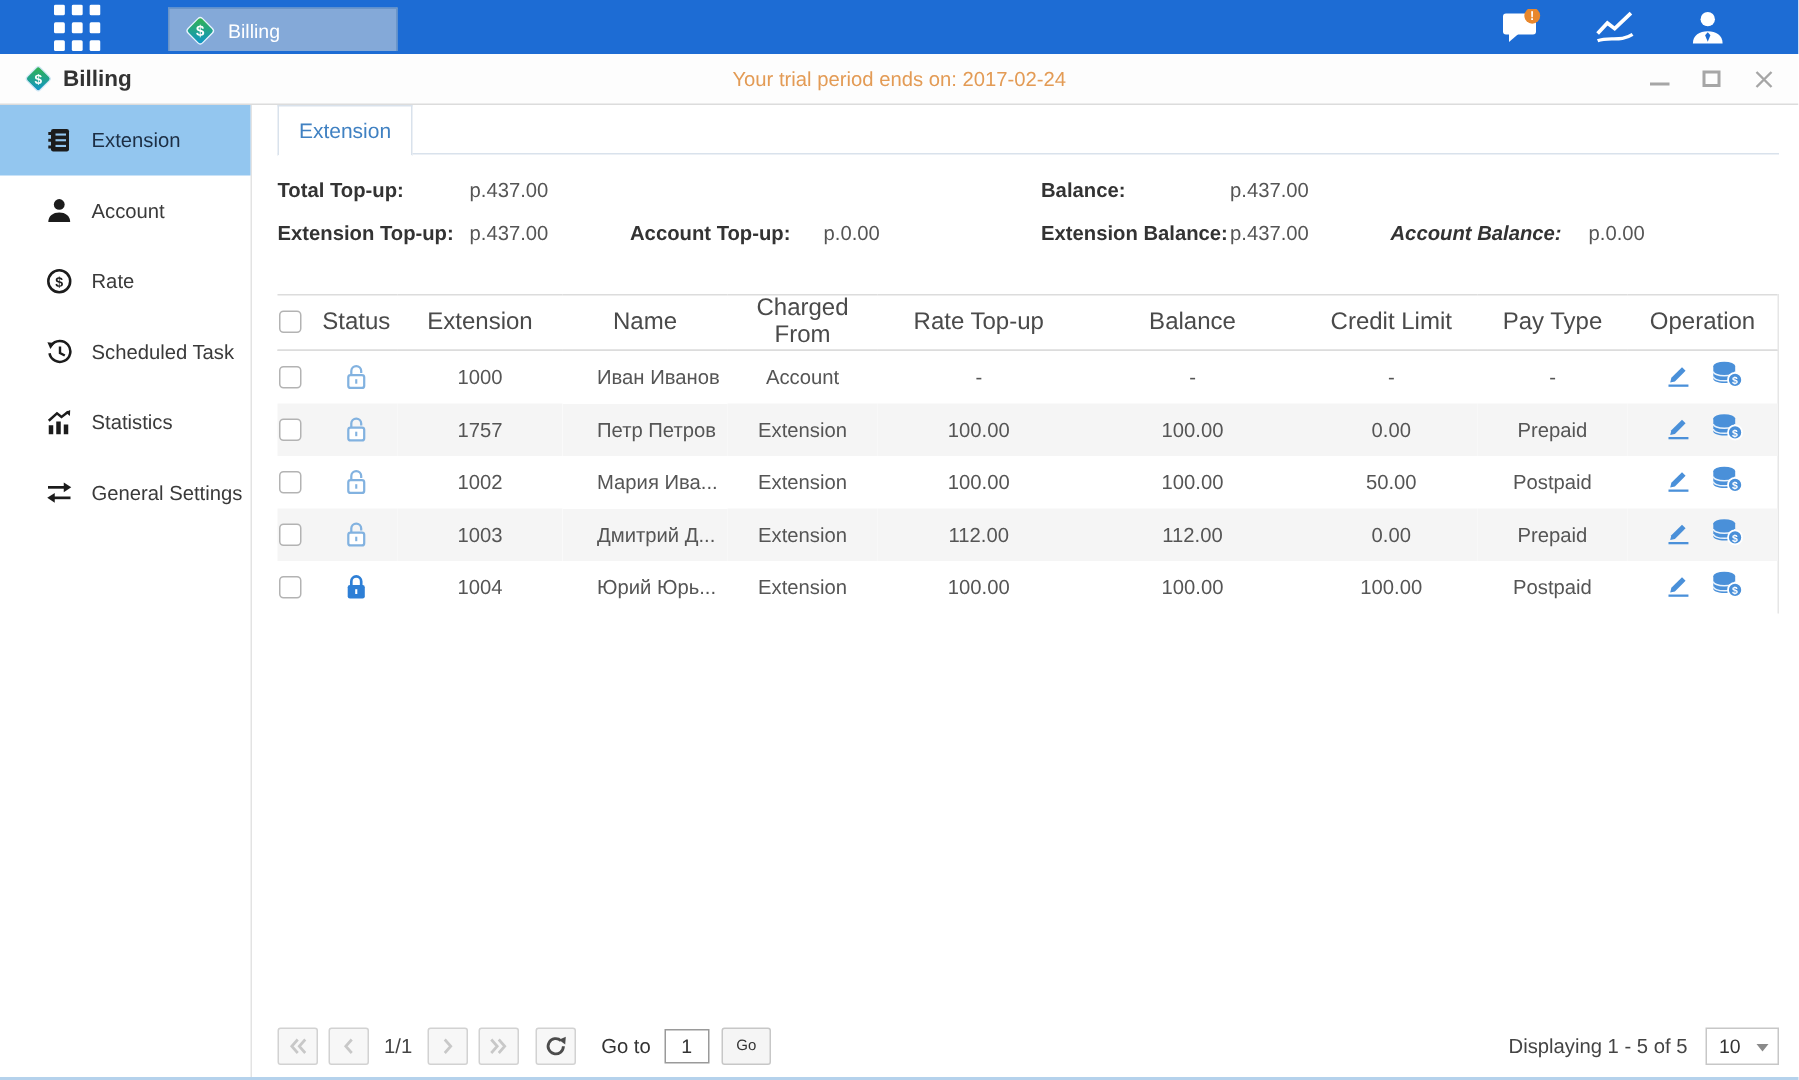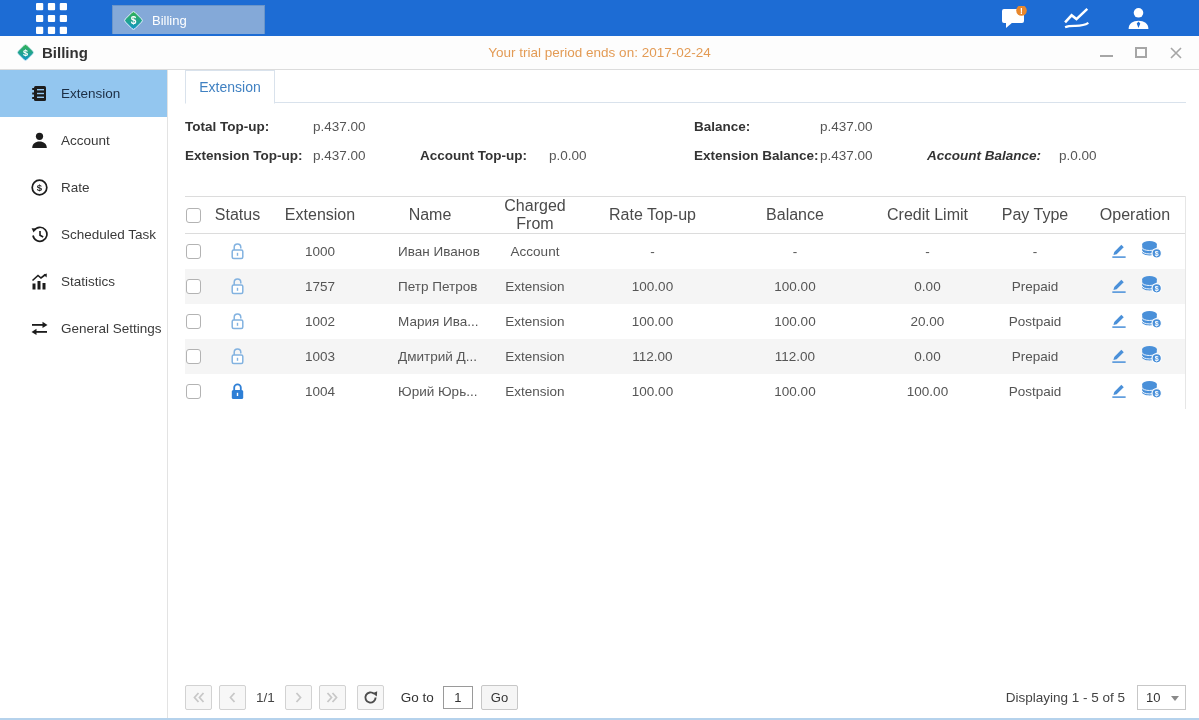--- a/index.html
+++ b/index.html
@@ -105,21 +105,21 @@
   }
   .pg-indicator { margin:0 10px 0 3px; }
   .pg-gap { width:4px; }
   .goto-label { margin:0 9px 0 10px; color:#333; }
   .goto-input {
     width:30px; height:23px; border:1px solid #9a9a9a; font-size:13px; text-align:center;
     font-family:inherit; color:#333;
   }
   .go-btn {
     margin-left:8px; height:25px; padding:0 9px; background:#f5f5f5; border:1px solid #c7c7c7;
-    border-radius:2px; font-size:13px; font-family:inherit; color:#333; cursor:pointer;
+    border-radius:2px; font-size:10px; font-family:inherit; color:#333; cursor:pointer;
   }
   .pg-right { margin-left:auto; display:flex; align-items:center; gap:12px; }
   .pgsize-select {
     width:49px; height:25px; border:1px solid #c7c7c7; background:#fff; display:flex;
     align-items:center; padding-left:8px; position:relative; cursor:pointer; font-size:13px; color:#333;
   }
   .pgsize-caret {
     position:absolute; right:6px; top:10px; width:0; height:0;
     border-left:4.5px solid transparent; border-right:4.5px solid transparent; border-top:5px solid #8a8a8a;
   }
@@ -401,21 +401,21 @@
                 <path d="M5.2 8 V5.4 a3.3 3.3 0 0 1 6.6 0 V6.6" fill="none" stroke="#82b2e0" stroke-width="1.5"></path>
                 <rect x="3.2" y="8" width="10.6" height="8.6" rx="1.5" fill="#fff" stroke="#82b2e0" stroke-width="1.5"></rect>
                 <rect x="7.8" y="10.8" width="1.4" height="3" fill="#82b2e0"></rect>
               </svg>
             </td>
             <td>1002</td>
             <td class="cell-name">Мария Ива...</td>
             <td>Extension</td>
             <td>100.00</td>
             <td>100.00</td>
-            <td>20.00</td>
+            <td>50.00</td>
             <td>Postpaid</td>
             <td><span class="op-icons">
               <svg width="19" height="19" viewBox="0 0 20 20">
                 <path d="M5.5 12.5 L13 5 L15.5 7.5 L8 15 L4.7 15.8 Z" fill="#4a90d9"></path>
                 <rect x="3.5" y="17.2" width="14" height="1.6" fill="#4a90d9"></rect>
               </svg>
               <svg width="21" height="19" viewBox="0 0 21 19">
                 <ellipse cx="8.5" cy="4" rx="7.3" ry="2.9" fill="#4a90d9"></ellipse>
                 <path d="M1.2 4 v8.5 c0 1.6 3.3 2.9 7.3 2.9 s7.3-1.3 7.3-2.9 V4" fill="#4a90d9"></path>
                 <path d="M1.2 7.6 a7.3 2.9 0 0 0 14.6 0" fill="none" stroke="#eaf3fc" stroke-width="1"></path>

